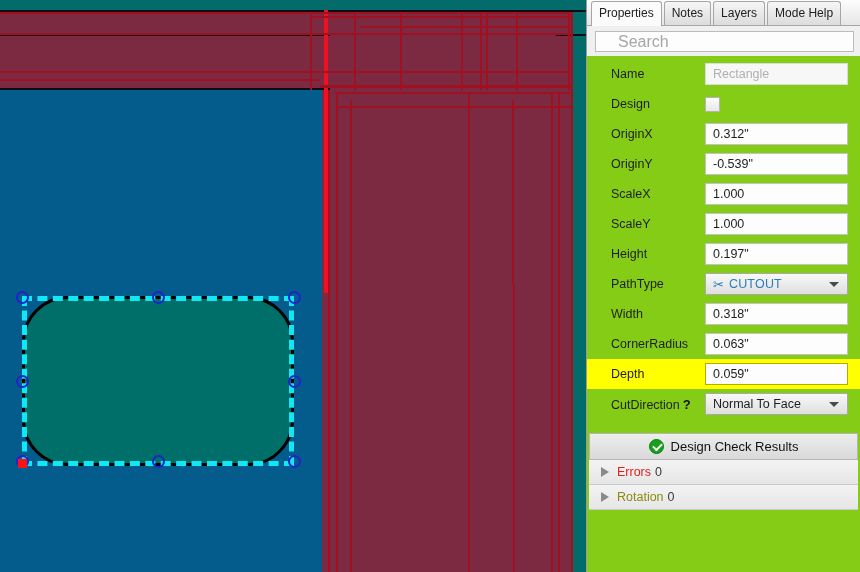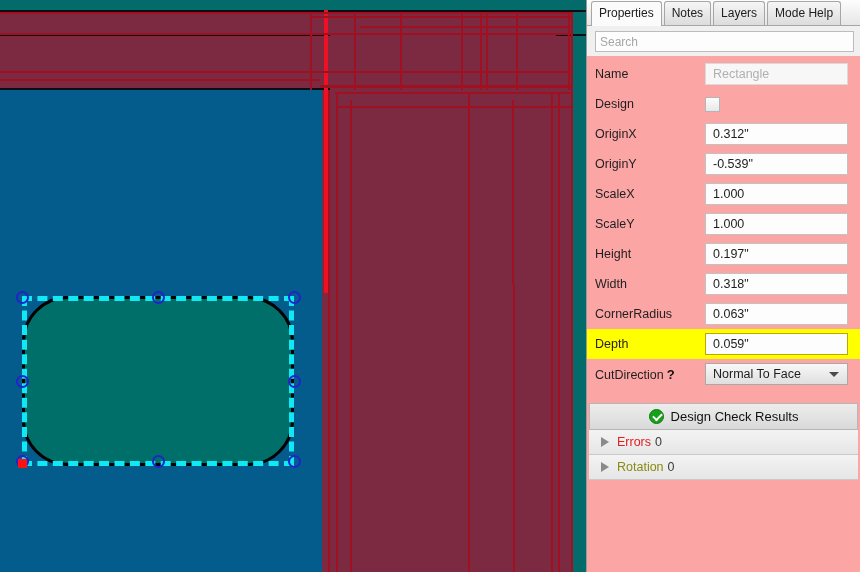--- a/index.html
+++ b/index.html
@@ -56,21 +56,21 @@
     position: absolute;
     width: 9px; height: 9px;
     background: #ff1111;
     left: 18px; top: 459px;
   }
 
   
   #panel {
     position: absolute; left: 586px; top: 0;
     width: 274px; height: 572px;
-    background: #fca5a5;
+    background: #84cc16;
     border-left: 1px solid #9a9a9a;
   }
 
   
   #tabstrip {
     position: relative;
     height: 26px;
     background: linear-gradient(#fdfdfd, #e6e6e6);
     border-bottom: 1px solid #a6a6a6;
     display: flex;
@@ -95,40 +95,40 @@
     top: 1px;
     padding-bottom: 5px;
   }
 
   
   #search-wrap { padding: 5px 6px 4px 8px; background:#f0f0f0; }
   #search-input {
     width: 100%; height: 21px;
     border: 1px solid #bcbcbc;
     background: #fdfdfd;
-    font-size: 12px;
+    font-size: 16px;
     color: #333;
-    padding: 0 4px;
+    padding: 0 22px;
     outline: none;
     font-family: "Liberation Sans", sans-serif;
   }
   #search-input::placeholder { color: #a6a6a6; }
 
   
   #props { position: relative; padding-top: 3px; }
   .prow {
     position: relative;
     height: 30px;
     display: flex;
     align-items: center;
   }
   .prow.hl { background: #ffff00; }
   .plabel {
     width: 118px;
-    padding-left: 8px;
+    padding-left: 24px;
     font-size: 12.5px;
     color: #1f1f1f;
     white-space: nowrap;
   }
   .qmark {
     font-size: 13px; font-weight: bold; color: #111;
     margin-left: 3px;
   }
   .pfield {
     width: 143px; height: 22px;
@@ -327,20 +327,28 @@
       <div class="prow">
         <div class="plabel">ScaleY</div>
         <div class="pfield">1.000</div>
       </div>
 
       <div class="prow">
         <div class="plabel">Height</div>
         <div class="pfield">0.197"</div>
       </div>
 
+      <div class="prow">
+        <div class="plabel">PathType</div>
+        <div class="combo">
+          <span class="scissor">✂</span>
+          <span class="cutout-txt">CUTOUT</span>
+          <span class="carat"></span>
+        </div>
+      </div>
 
       <div class="prow">
         <div class="plabel">Width</div>
         <div class="pfield">0.318"</div>
       </div>
 
       <div class="prow">
         <div class="plabel">CornerRadius</div>
         <div class="pfield">0.063"</div>
       </div>

